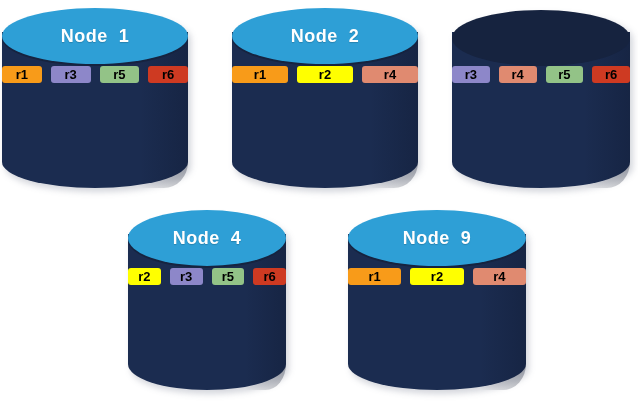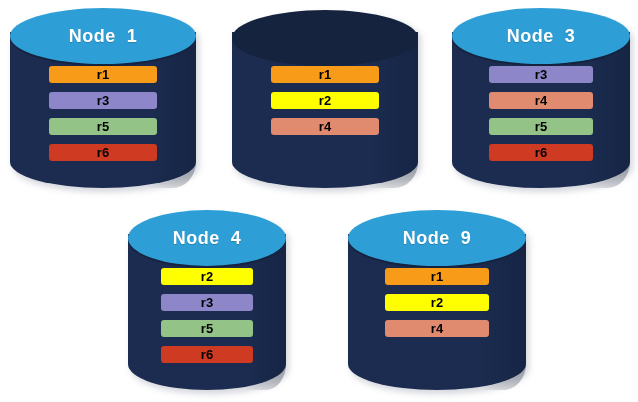--- a/index.html
+++ b/index.html
@@ -102,21 +102,21 @@
   }
 
   
   .replica-list {
     position: absolute;
     left: 0;
     right: 0;
     top: 58px;
     z-index: 4;
     display: flex;
-    flex-direction: column;
+    flex-direction: row;
     align-items: center;
     gap: 9px;
   }
 
   .replica-bar {
     width: 58.5%;
     height: 17px;
     border-radius: 3px;
     display: flex;
     align-items: center;
@@ -129,21 +129,21 @@
     font-weight: bold;
     font-size: 13px;
     line-height: 1;
     user-select: none;
   }
 </style>
 </head>
 <body>
 
 <div id="diagram" style="background: rgb(255, 255, 255);">
-    <div class="node" style="left: 10px; top: 8px; width: 186px; height: 180px;">
+    <div class="node" style="left: 2px; top: 8px; width: 186px; height: 180px;">
       <div class="cyl-shadow"></div>
       <div class="cyl-body" style="background: rgb(27, 44, 80);"></div>
       <div class="cyl-rim"></div>
       <div class="cyl-top" style="background: rgb(46, 159, 214);">
         <span class="node-label" style="color: rgb(255, 255, 255);">Node  1</span>
       </div>
       <div class="replica-list">
         <div class="replica-bar" style="background: rgb(248, 155, 25);">
           <span class="replica-label" style="color: rgb(0, 0, 0);">r1</span>
         </div>
@@ -155,39 +155,39 @@
         </div>
         <div class="replica-bar" style="background: rgb(206, 58, 34);">
           <span class="replica-label" style="color: rgb(0, 0, 0);">r6</span>
         </div>
       </div>
     </div>
     <div class="node" style="left: 232px; top: 8px; width: 186px; height: 180px;">
       <div class="cyl-shadow"></div>
       <div class="cyl-body" style="background: rgb(27, 44, 80);"></div>
       <div class="cyl-rim"></div>
+      <div class="cyl-top" style="background: rgb(46, 159, 214);">
+        <span class="node-label" style="color: rgb(255, 255, 255);">Node  2</span>
+      </div>
       <div class="replica-list">
         <div class="replica-bar" style="background: rgb(248, 155, 25);">
           <span class="replica-label" style="color: rgb(0, 0, 0);">r1</span>
         </div>
         <div class="replica-bar" style="background: rgb(255, 255, 0);">
           <span class="replica-label" style="color: rgb(0, 0, 0);">r2</span>
         </div>
         <div class="replica-bar" style="background: rgb(224, 138, 112);">
           <span class="replica-label" style="color: rgb(0, 0, 0);">r4</span>
         </div>
       </div>
     </div>
     <div class="node" style="left: 452px; top: 8px; width: 178px; height: 180px;">
       <div class="cyl-shadow"></div>
       <div class="cyl-body" style="background: rgb(27, 44, 80);"></div>
       <div class="cyl-rim"></div>
-      <div class="cyl-top" style="background: rgb(46, 159, 214);">
-        <span class="node-label" style="color: rgb(255, 255, 255);">Node  3</span>
-      </div>
       <div class="replica-list">
         <div class="replica-bar" style="background: rgb(141, 135, 201);">
           <span class="replica-label" style="color: rgb(0, 0, 0);">r3</span>
         </div>
         <div class="replica-bar" style="background: rgb(224, 138, 112);">
           <span class="replica-label" style="color: rgb(0, 0, 0);">r4</span>
         </div>
         <div class="replica-bar" style="background: rgb(147, 195, 135);">
           <span class="replica-label" style="color: rgb(0, 0, 0);">r5</span>
         </div>

